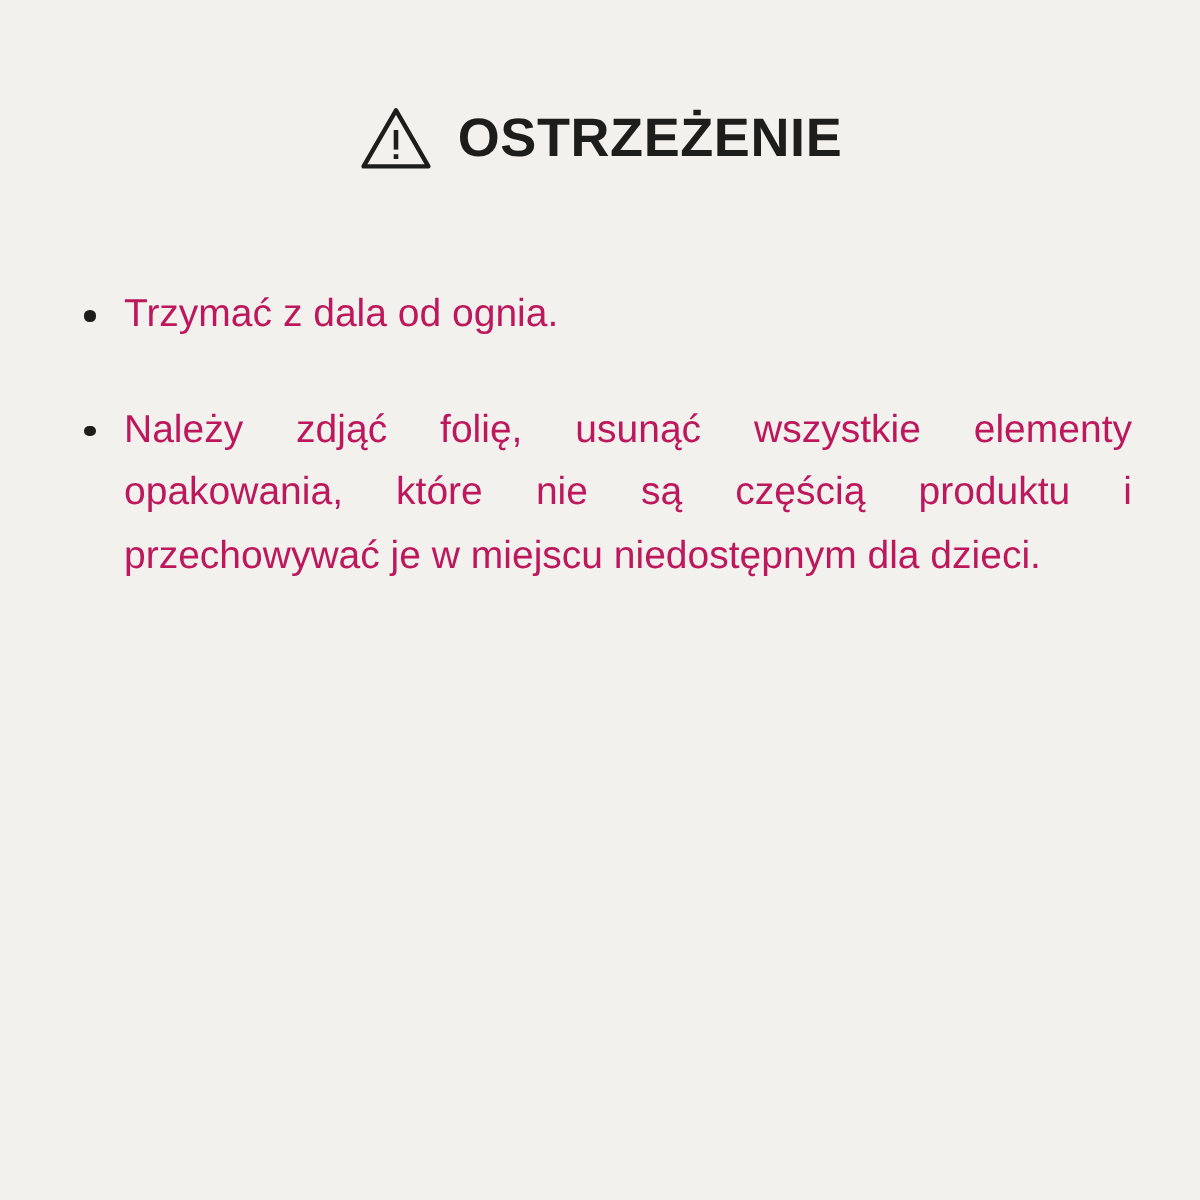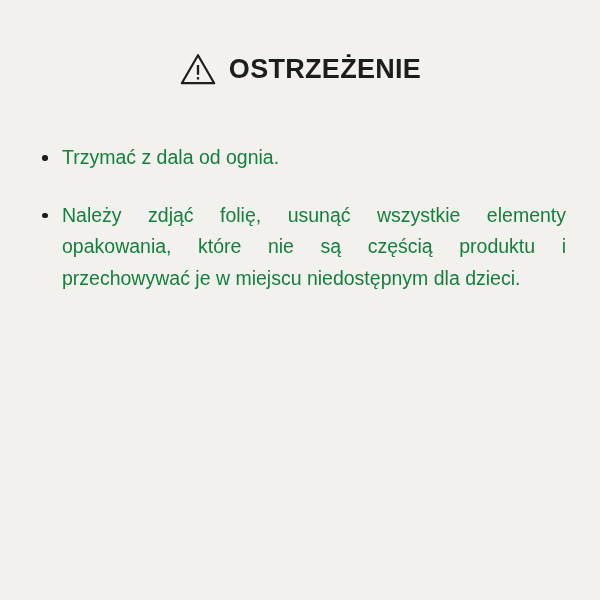--- a/index.html
+++ b/index.html
@@ -50,21 +50,21 @@
     list-style: none;
   }
   .bullet-item {
     position: relative;
     padding-left: 30px;
     margin-bottom: 26px;
     font-size: 19.5px;
     line-height: 1.62;
     text-align: justify;
     text-justify: inter-word;
-    color: #15803d;
+    color: #be185d;
     padding-right: 2px;
   }
   .bullet-item:last-child {
     margin-bottom: 11px;
   }
   .bullet-item::before {
     content: "";
     position: absolute;
     left: 10px;
     top: 13px;

